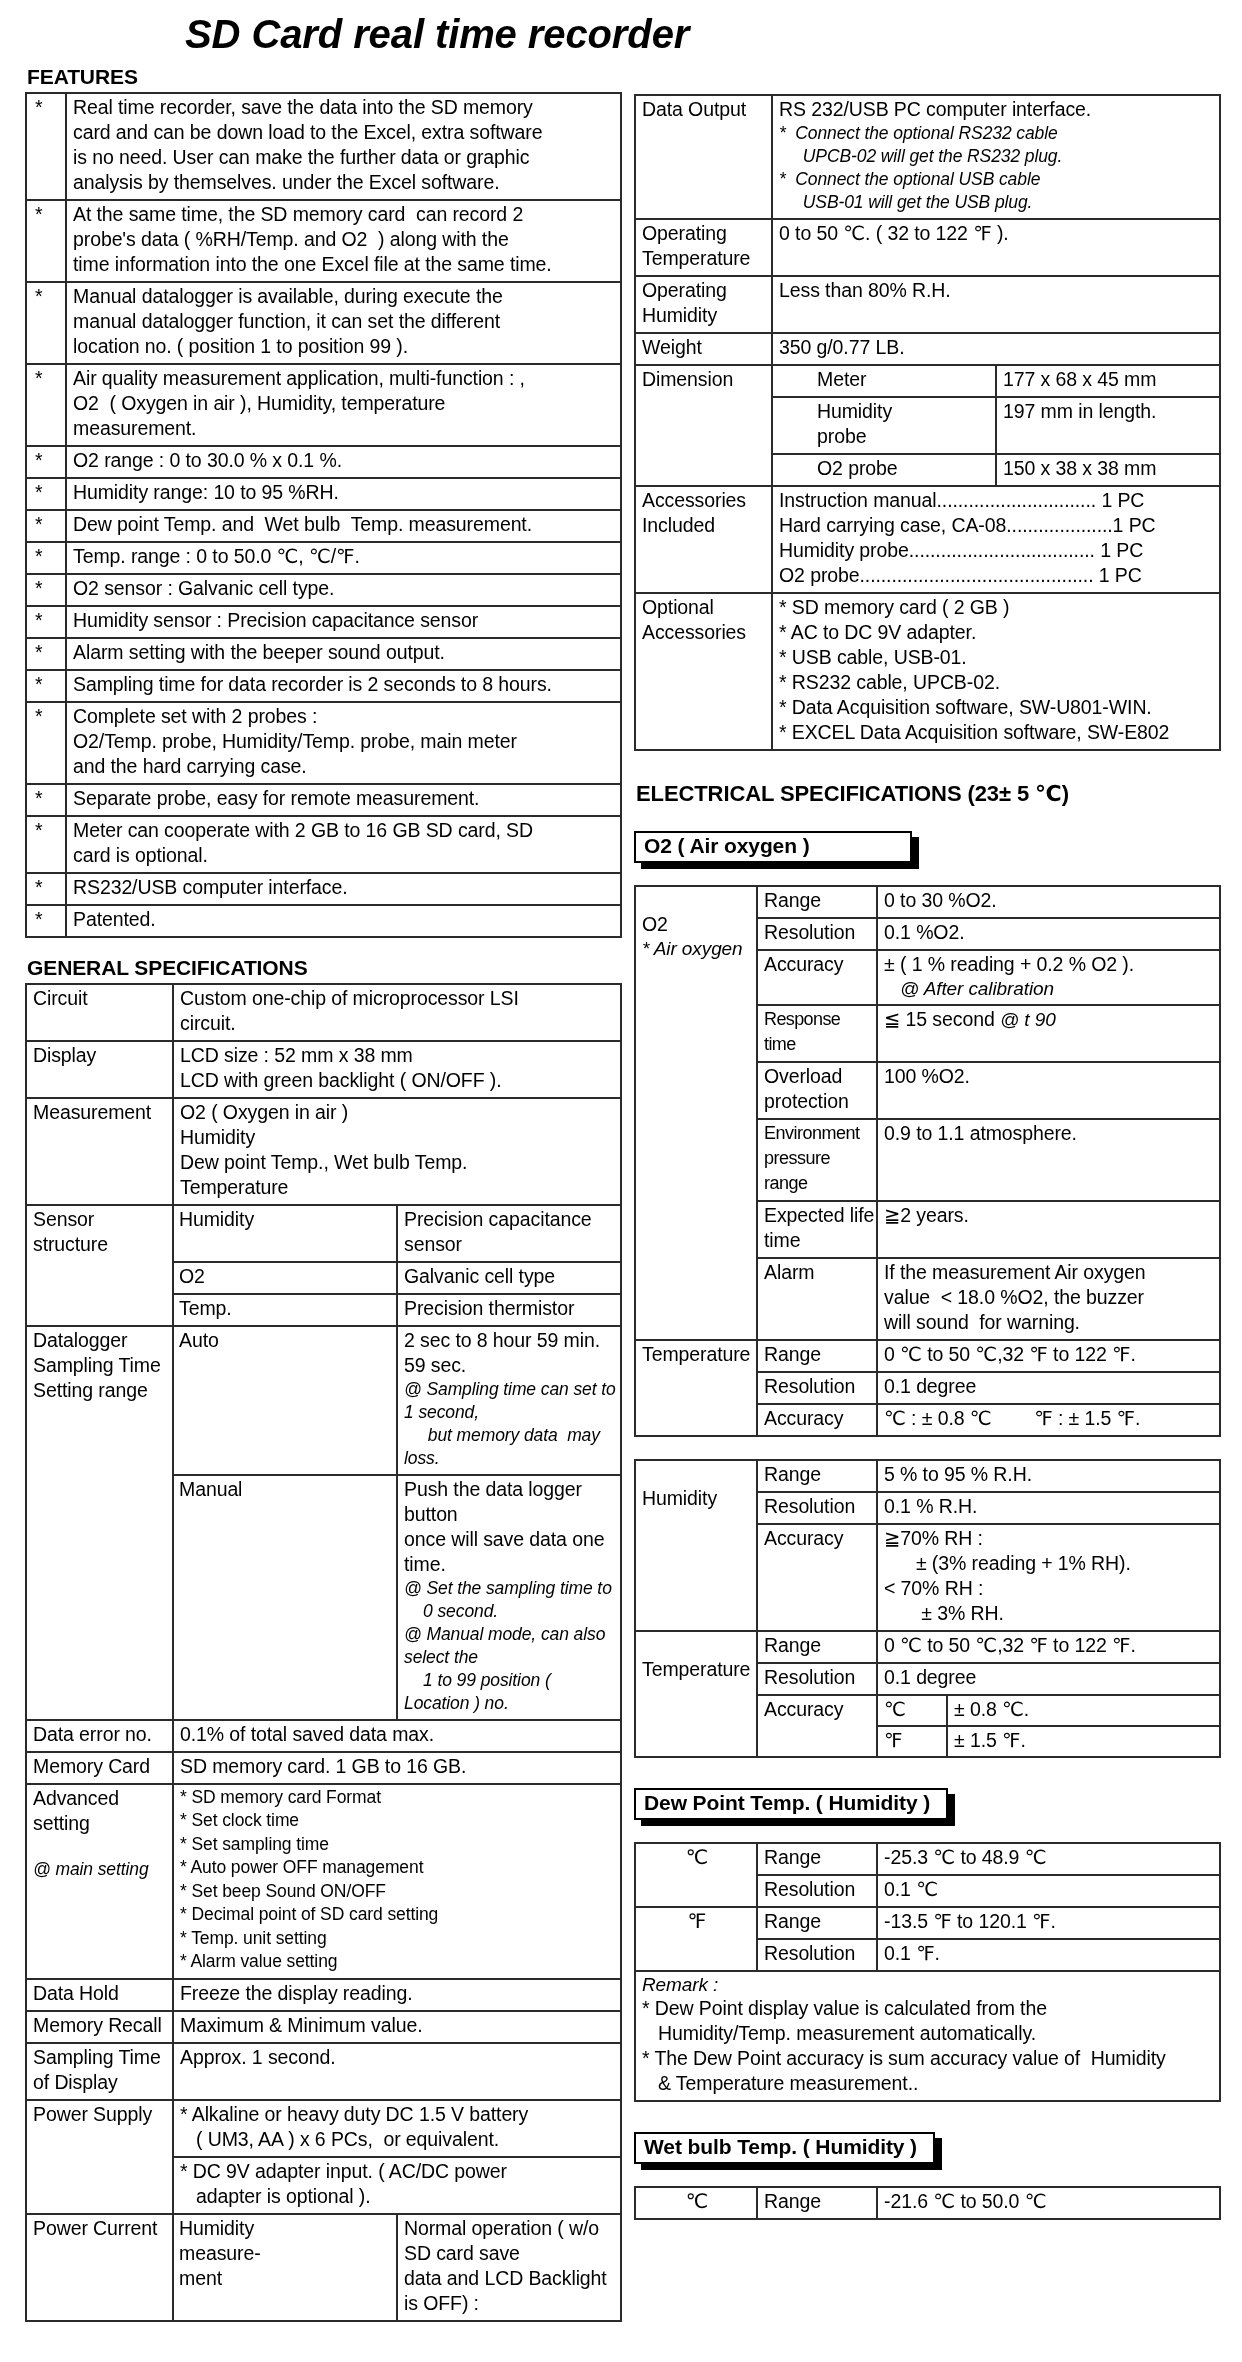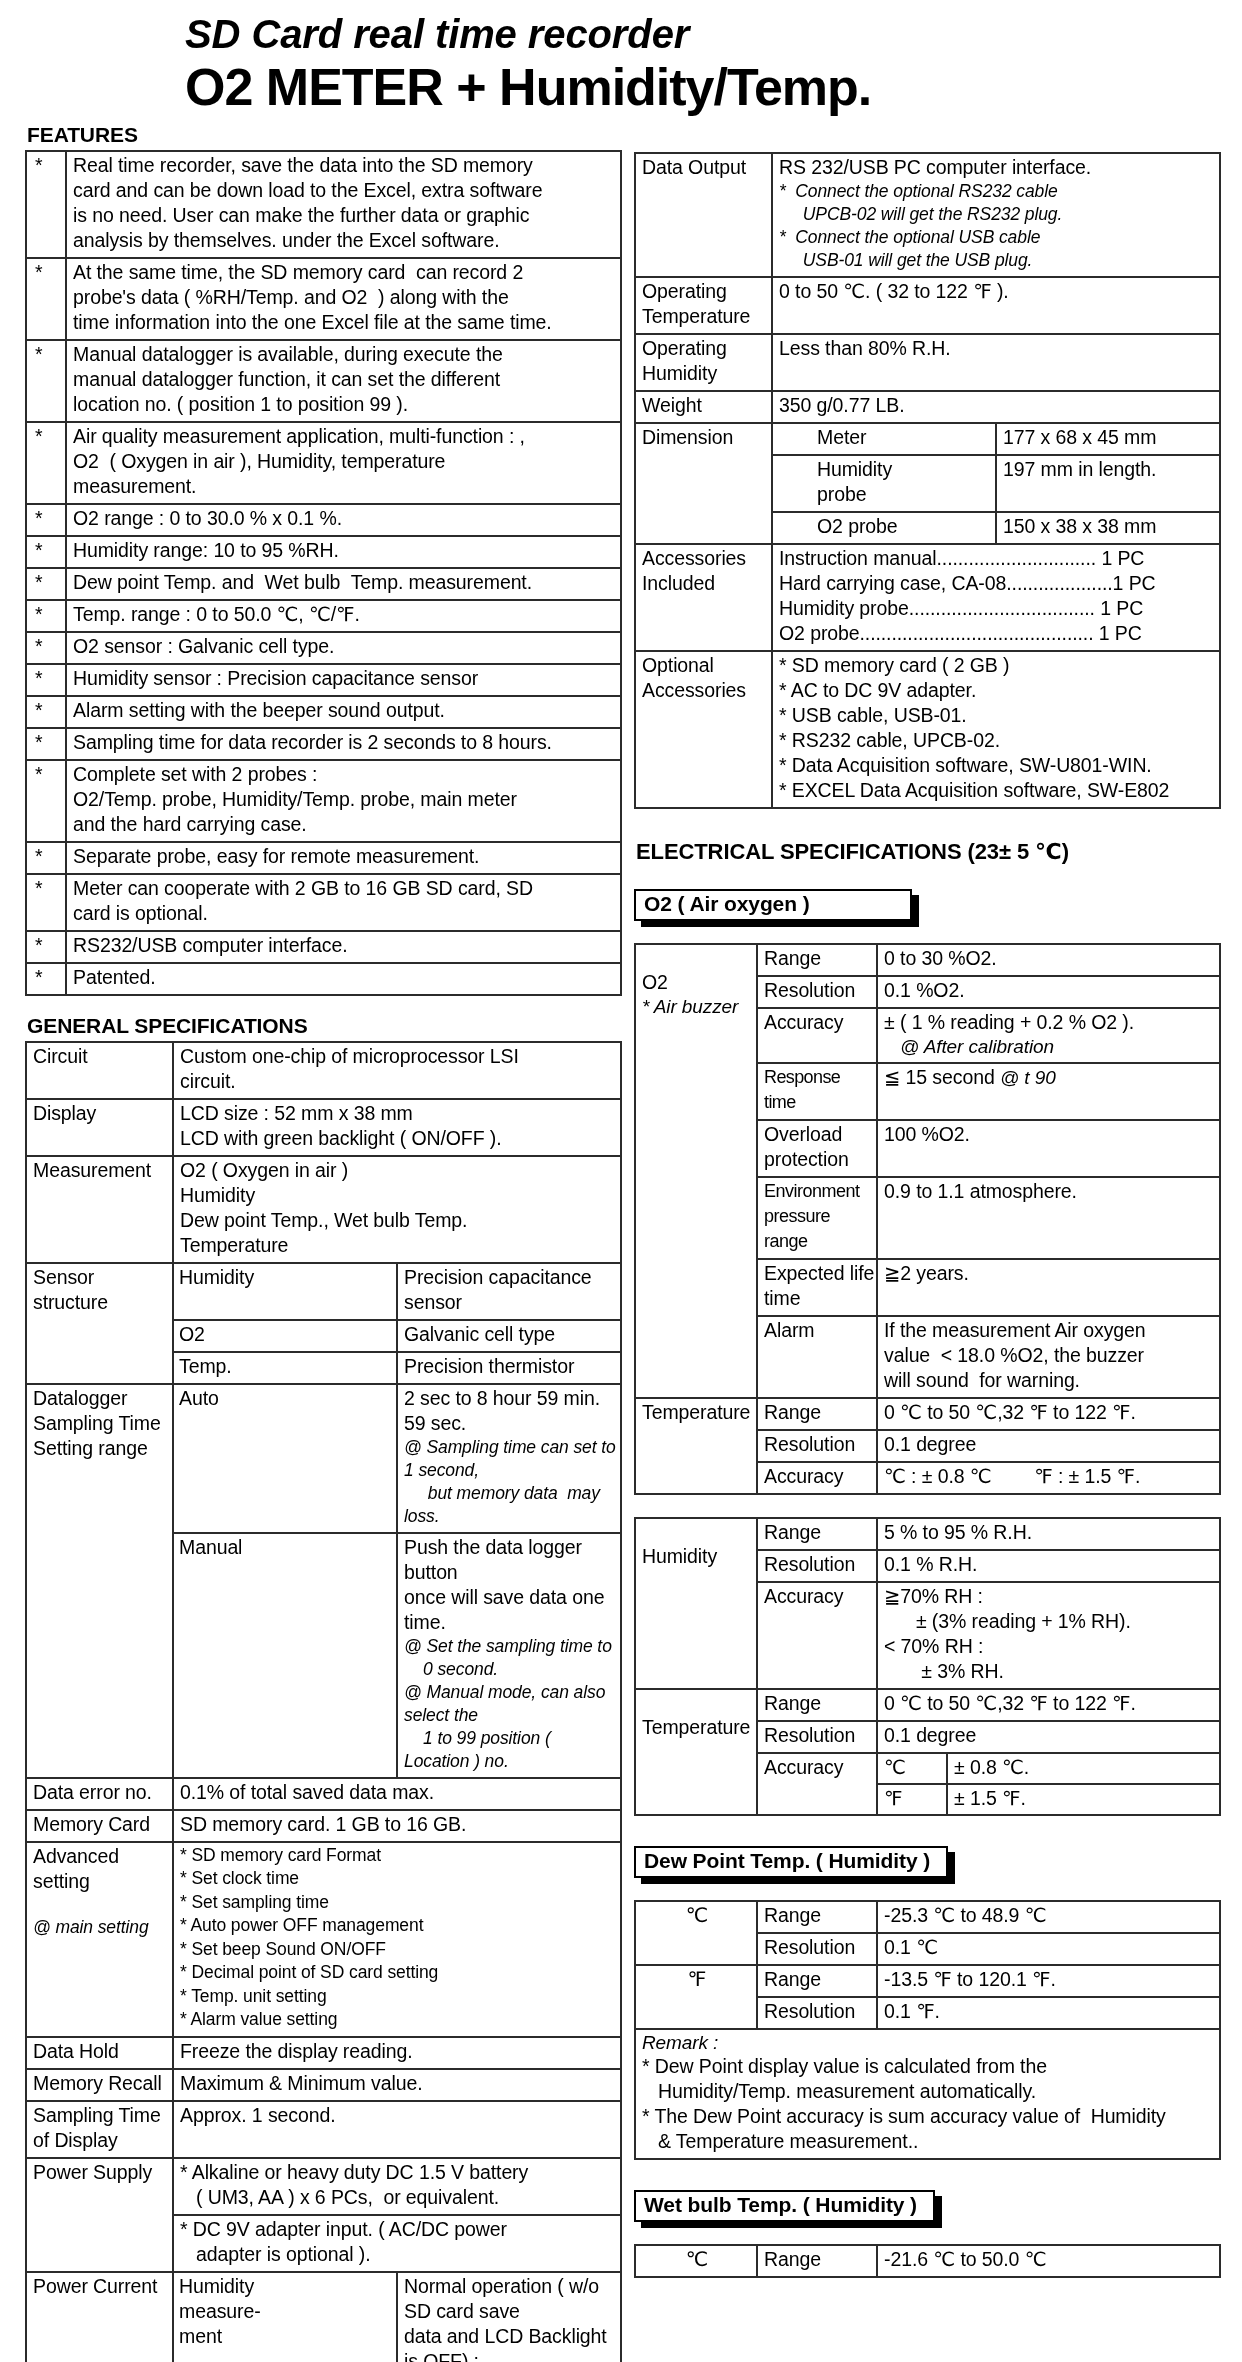--- a/index.html
+++ b/index.html
@@ -47,21 +47,20 @@
   .gap-hdr{margin-top:24px;}
   .gap-tbl{margin-top:22px;}
 </style>
 </head>
 <body>
 
 <div class="page">
 
   <div class="hdr">
     <div class="tagline">SD Card real time recorder</div>
-    <div class="title">O2 METER + Humidity/Temp.</div>
   </div>
 
   <div class="cols">
 
     <div class="leftcol">
 
       <h3 class="sec">FEATURES</h3>
 
       <table class="features">
         <tbody>
@@ -333,21 +332,21 @@
 
       <div class="gap-hdr">
         <div class="shadowbox" style="min-width:250px">O2 ( Air oxygen )</div>
       </div>
 
       <table class="etable gap-tbl">
         <tbody>
             <tr>
           <td class="c1" rowspan="8">
             <div style="margin-top:24px">O2</div>
-            <div class="it" style="font-size:19px">* Air buzzer</div>
+            <div class="it" style="font-size:19px">* Air oxygen</div>
           </td>
           <td class="c2">Range</td>
           <td>0 to 30 %O2.</td>
         </tr>
         <tr>
           <td class="c2">Resolution</td>
           <td>0.1 %O2.</td>
         </tr>
         <tr>
           <td class="c2">Accuracy</td>

